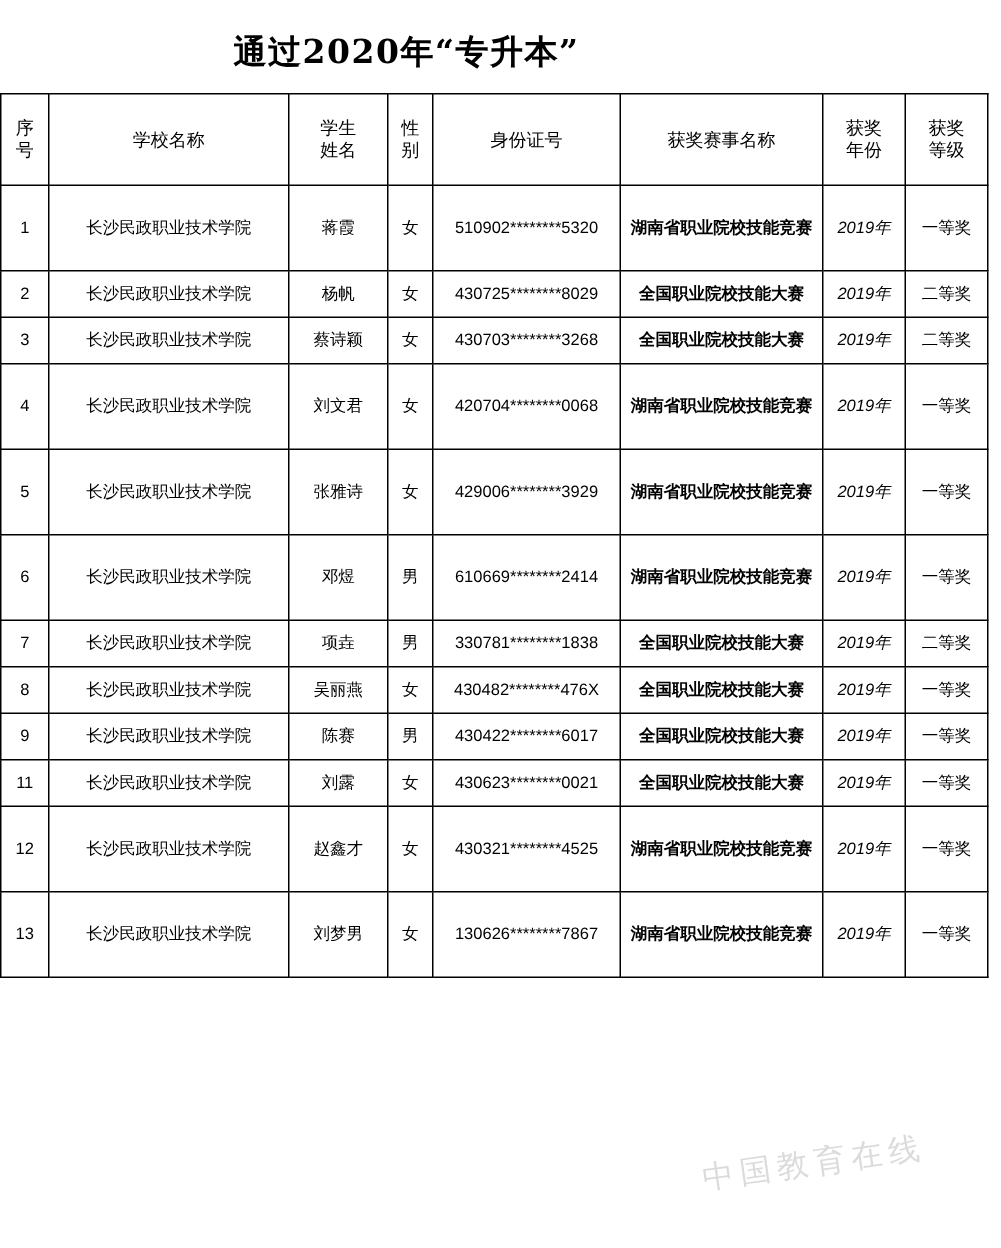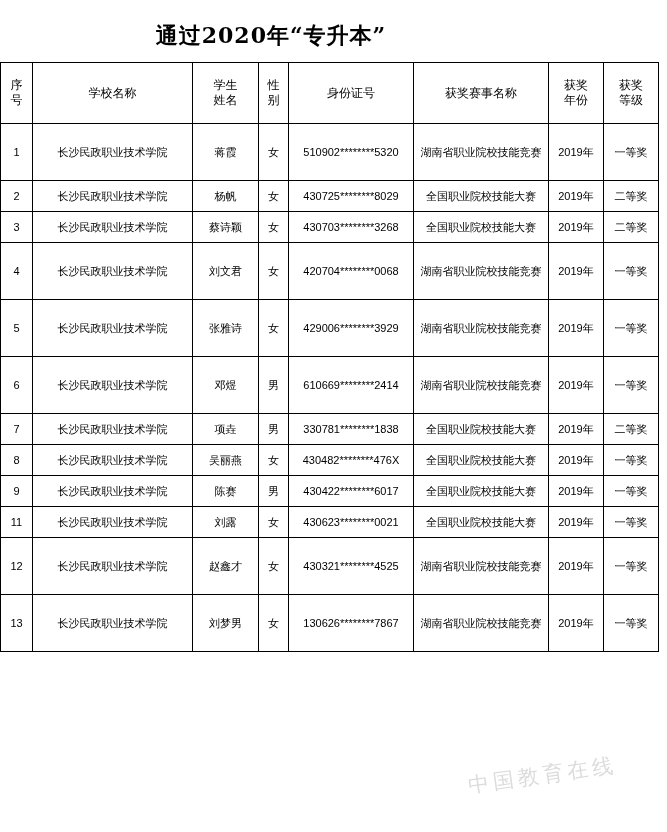--- a/index.html
+++ b/index.html
@@ -66,22 +66,22 @@
 
   .hdr-stack {
     display: block;
     line-height: 15px;
   }
   td.seq { font-size: 11px; }
   td.school { font-size: 11px; margin-left: 11px; }
   td.name { font-size: 12px; }
   td.gender { font-size: 11px; }
   td.idnum { font-size: 11px; font-family: "Liberation Sans", sans-serif; margin-left: 36px; }
-  td.contest { font-size: 11px; }
-  td.year { font-size: 11px; }
+  td.contest { font-size: 11px; font-weight: bold; }
+  td.year { font-size: 11px; font-style: italic; }
   td.level { font-size: 11px; }
 
   tr.r-short td { height: 26px; }
   tr.r-tall td { height: 52px; }
 
   .watermark {
     position: absolute;
     left: 430px;
     top: 760px;
     width: 230px;

